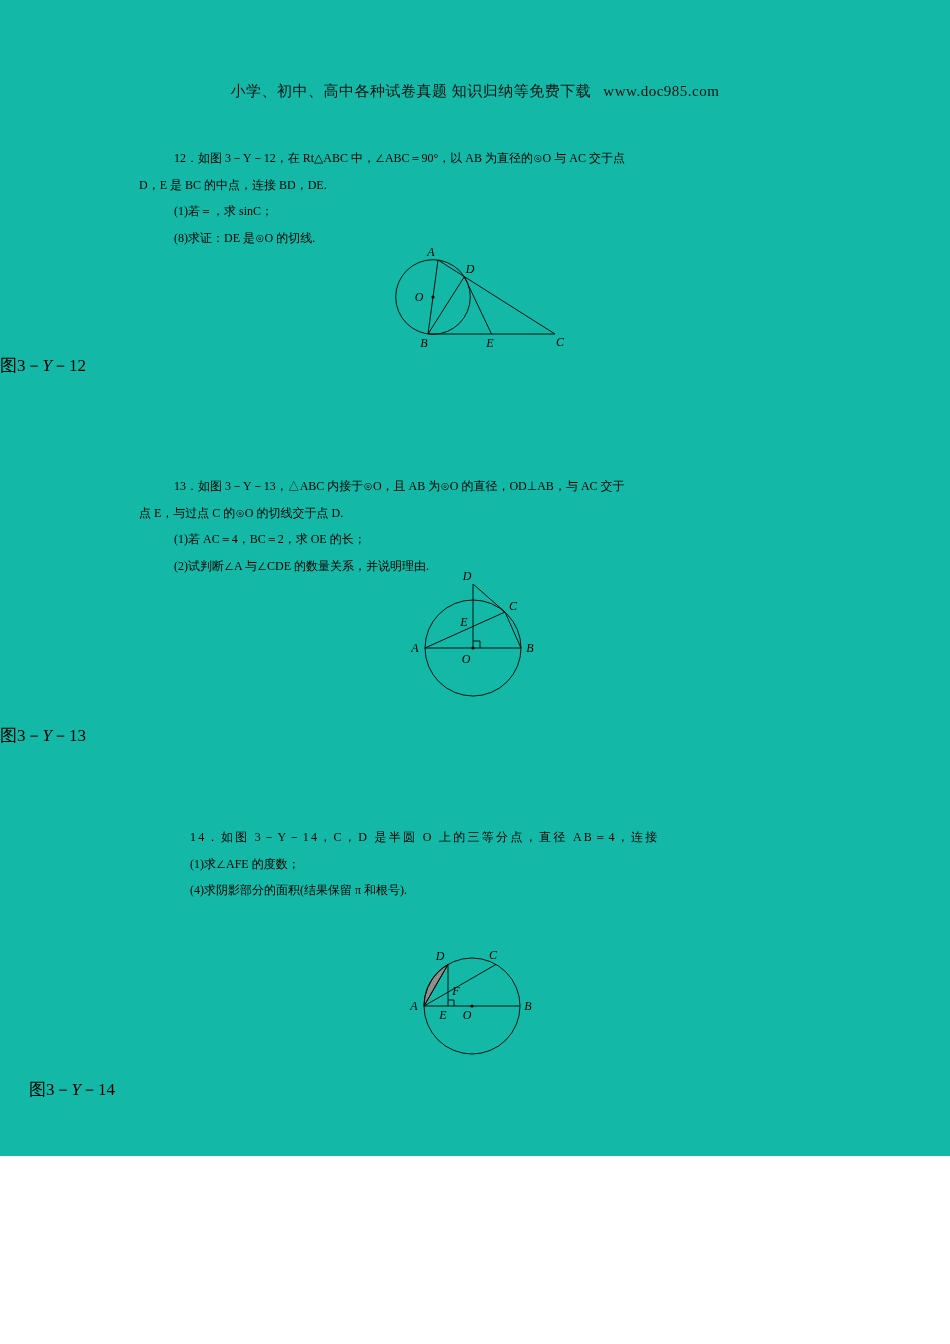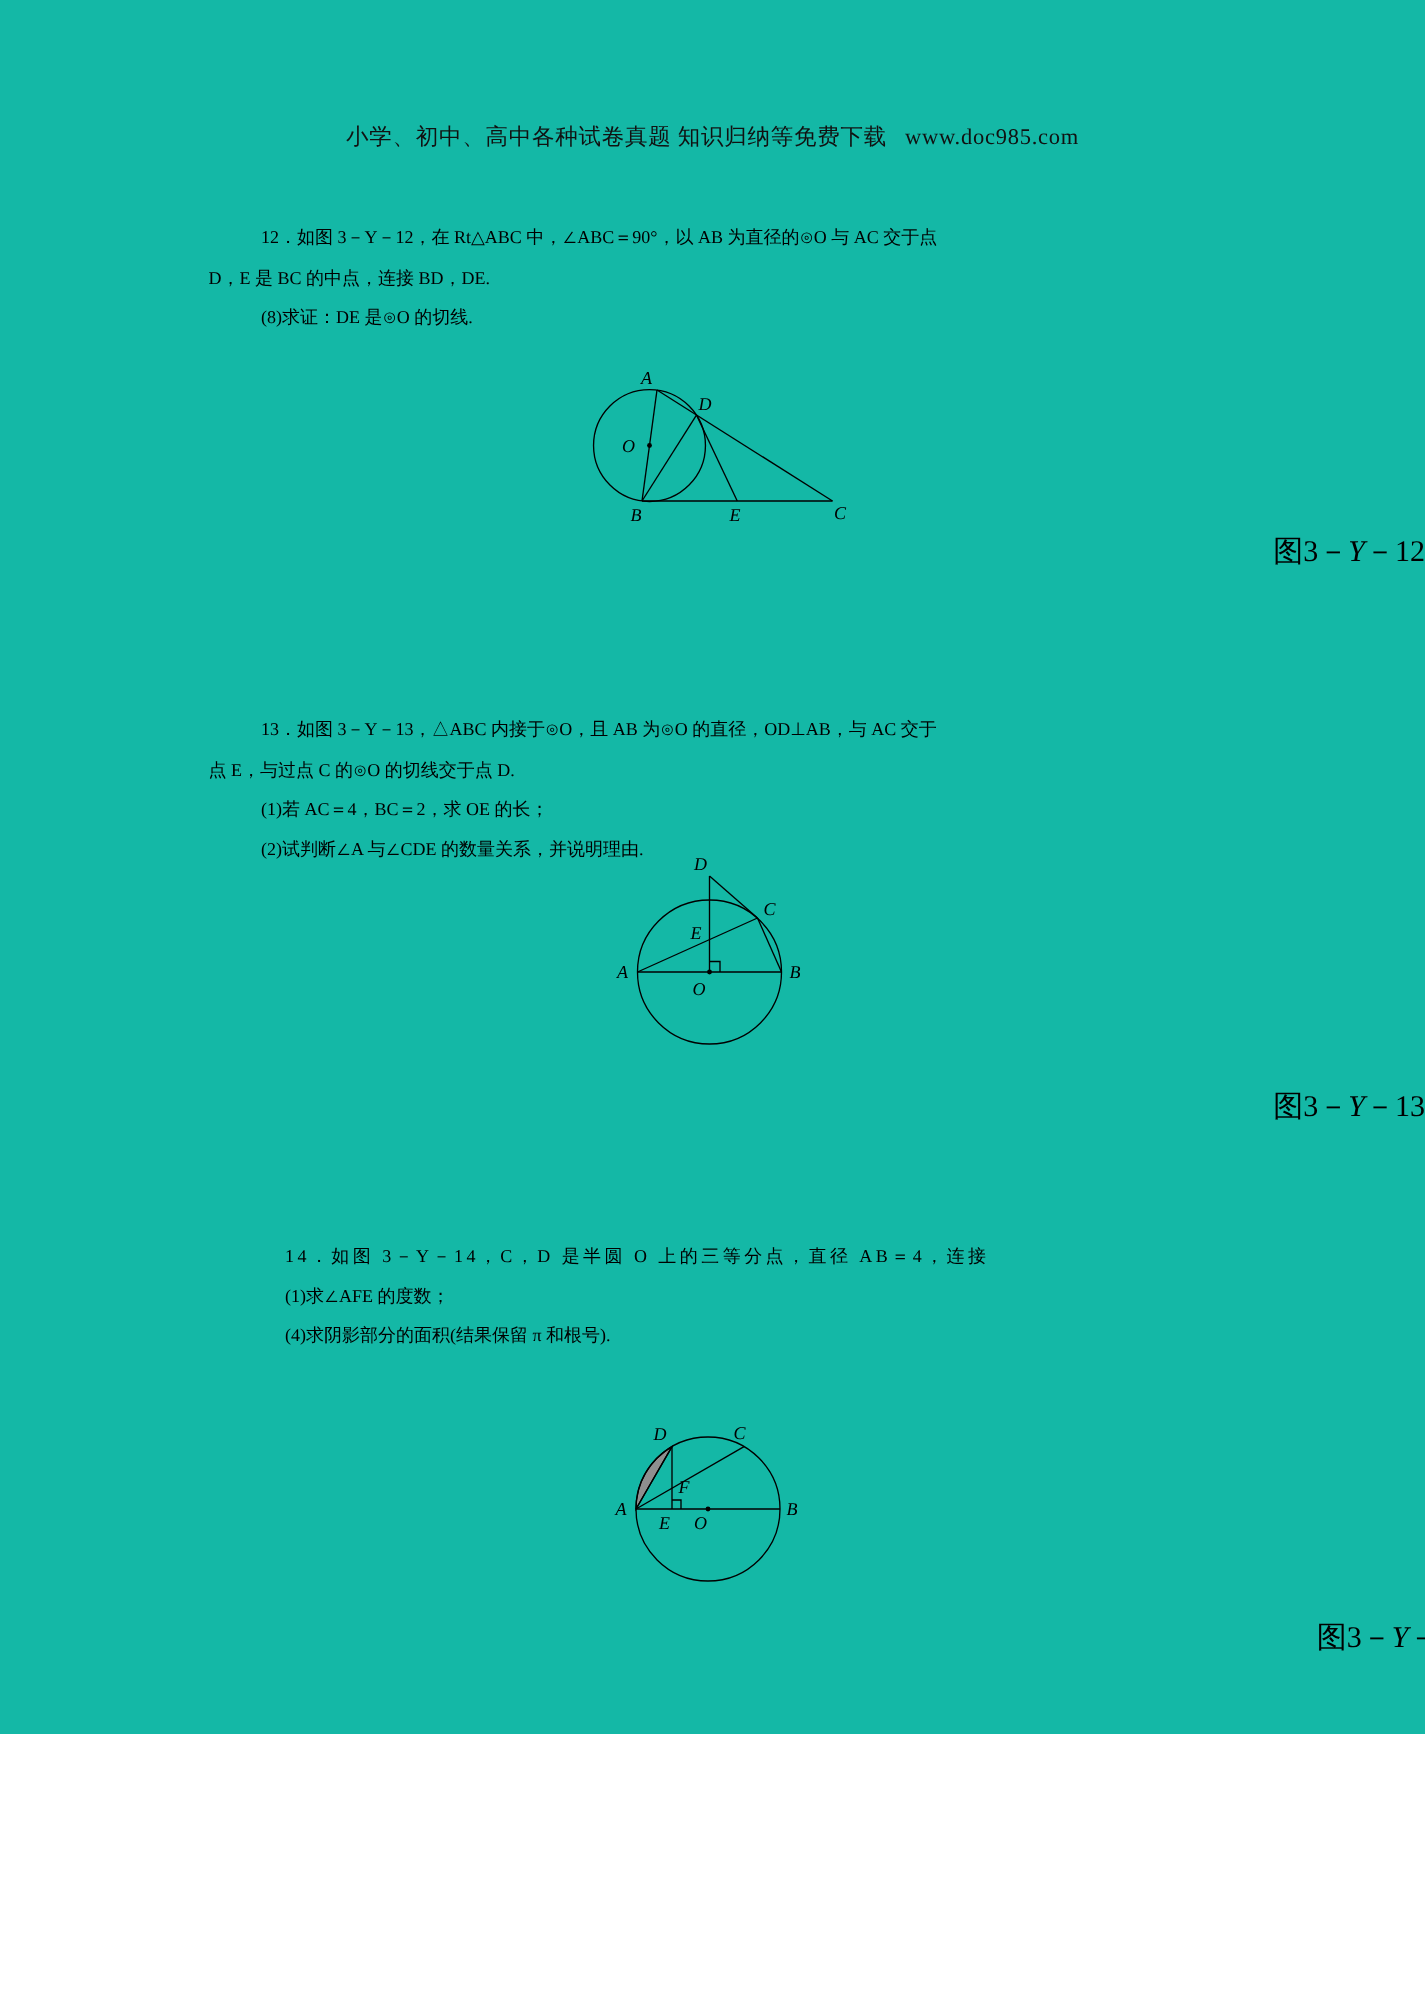--- a/index.html
+++ b/index.html
@@ -25,22 +25,22 @@
   .line { white-space:nowrap; }
   .line.indent { text-indent:35px; }
   .line.spread { letter-spacing:2.3px; }
   .figure {
     position:absolute; left:0; width:100%; text-align:center;
   }
   .fig12 { top:246px; }
   .fig13 { top:566px; }
   .fig14 { top:942px; }
   .caption {
-    position:absolute; left:0; width:100%; text-align:right;
-    font-size:20px;
+    position:absolute; left:0; width:100%; text-align:left;
+    font-size:17px;
   }
   .cap12 { top:354px; }
   .cap13 { top:724px; }
   .cap14 { top:1078px;margin-left:29px; }
   .it { font-style:italic; }
   svg .shape, svg line, svg polyline, svg path.seg {
     stroke:#000; stroke-width:0.9; fill:none;
   }
   svg path.seg { fill:#8f8f8f; }
   svg .dotfill { fill:#000; stroke:none; }
@@ -62,20 +62,21 @@
 
 <div class="page">
 
   <div class="header">
     <span>小学、初中、高中各种试卷真题 知识归纳等免费下载</span><span class="hdr-url">www.doc985.com</span>
   </div>
 
   <section class="problem p12">
     <div class="line indent">12．如图 3－Y－12，在 Rt△ABC 中，∠ABC＝90°，以 AB 为直径的⊙O 与 AC 交于点</div>
     <div class="line">D，E 是 BC 的中点，连接 BD，DE.</div>
+    <div class="line indent">(1)若＝，求 sinC；</div>
     <div class="line indent">(8)求证：DE 是⊙O 的切线.</div>
   </section>
 
   <div class="figure fig12">
     <svg width="210" height="105" viewBox="0 0 210 105">
       <circle class="shape" cx="63" cy="51" r="37.3"></circle>
       <circle class="dotfill" cx="63" cy="51" r="1.6"></circle>
 
       <line x1="68" y1="14" x2="58" y2="88"></line>
       <line x1="68" y1="14" x2="185" y2="88"></line>

